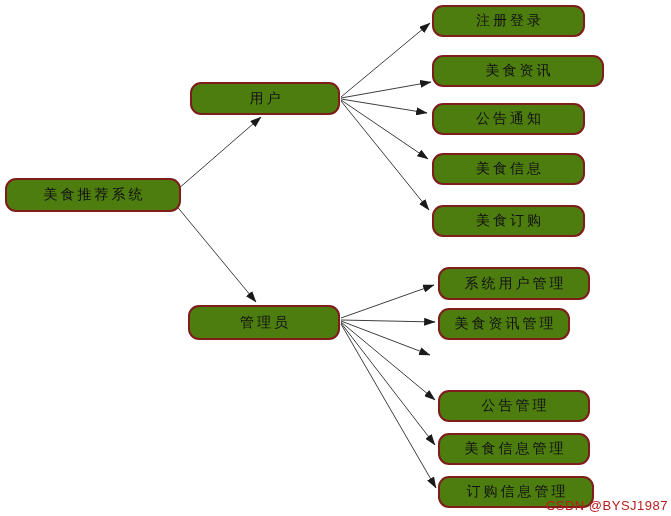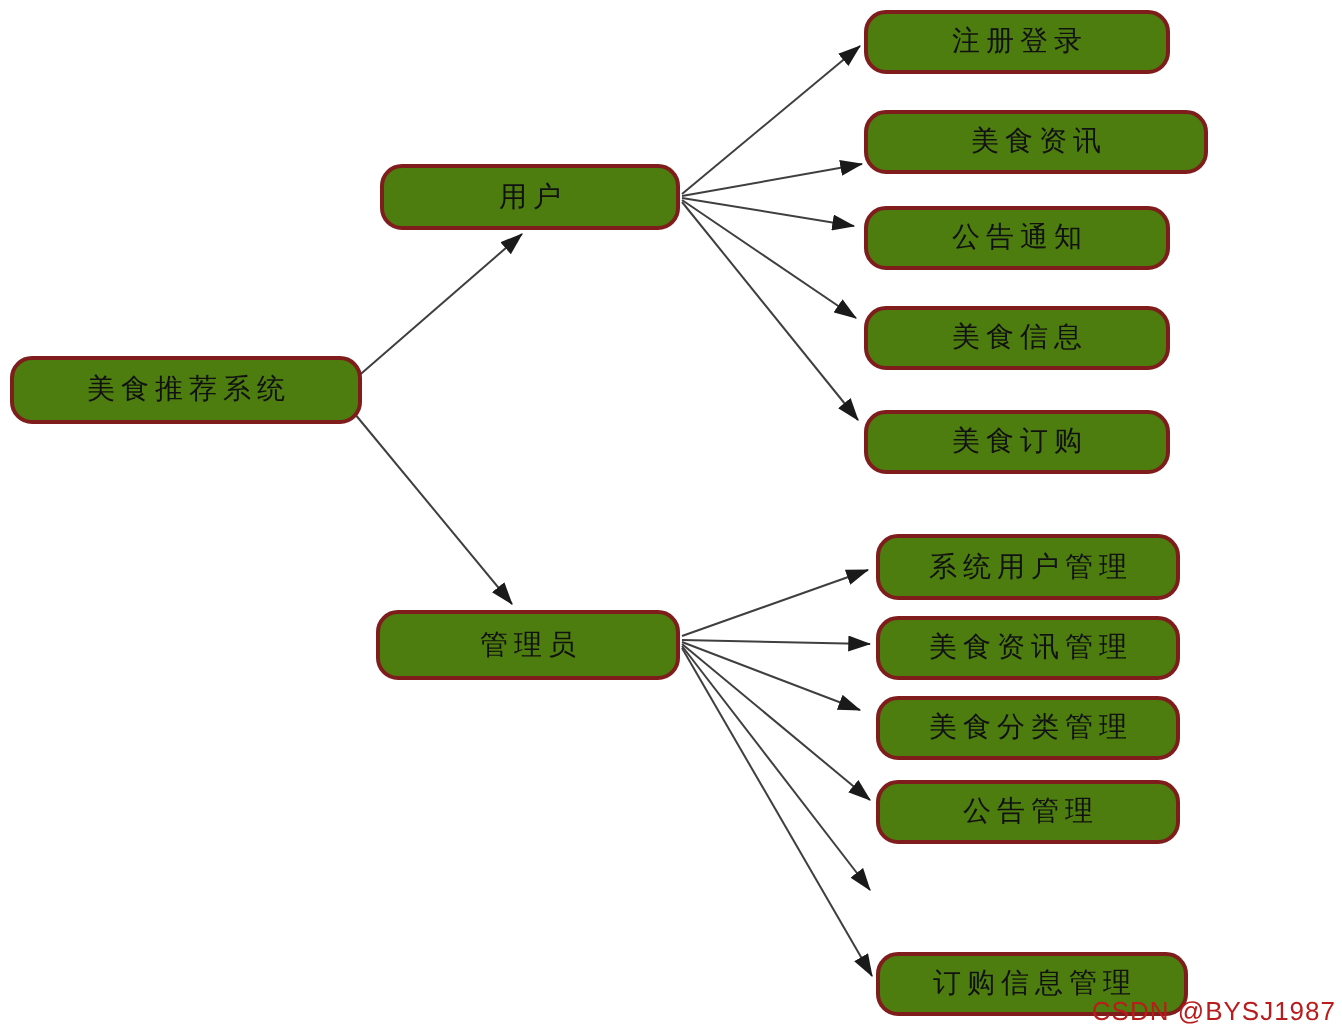--- a/index.html
+++ b/index.html
@@ -87,24 +87,24 @@
   <div class="node" style="left:432px; top:55px; width:172px; height:32px;">美食资讯</div>
 
   <div class="node" style="left:432px; top:103px; width:153px; height:32px;">公告通知</div>
 
   <div class="node" style="left:432px; top:153px; width:153px; height:32px;">美食信息</div>
 
   <div class="node" style="left:432px; top:205px; width:153px; height:32px;">美食订购</div>
 
   <div class="node" style="left:438px; top:267px; width:152px; height:33px;">系统用户管理</div>
 
-  <div class="node" style="left:438px; top:308px; width:152px; height:32px;">美食资讯管理</div>
+  <div class="node" style="left:438px; top:308px; width:132px; height:32px;">美食资讯管理</div>
 
-  <div class="node" style="left:438px; top:348px; width:152px; height:32px;">美食分类管理</div>
 
   <div class="node" style="left:438px; top:390px; width:152px; height:32px;">公告管理</div>
 
+  <div class="node" style="left:438px; top:433px; width:152px; height:32px;">美食信息管理</div>
 
   <div class="node" style="left:438px; top:476px; width:156px; height:32px;">订购信息管理</div>
 
   <div class="watermark">CSDN @BYSJ1987</div>
 
 </div>
 
 </body></html>

